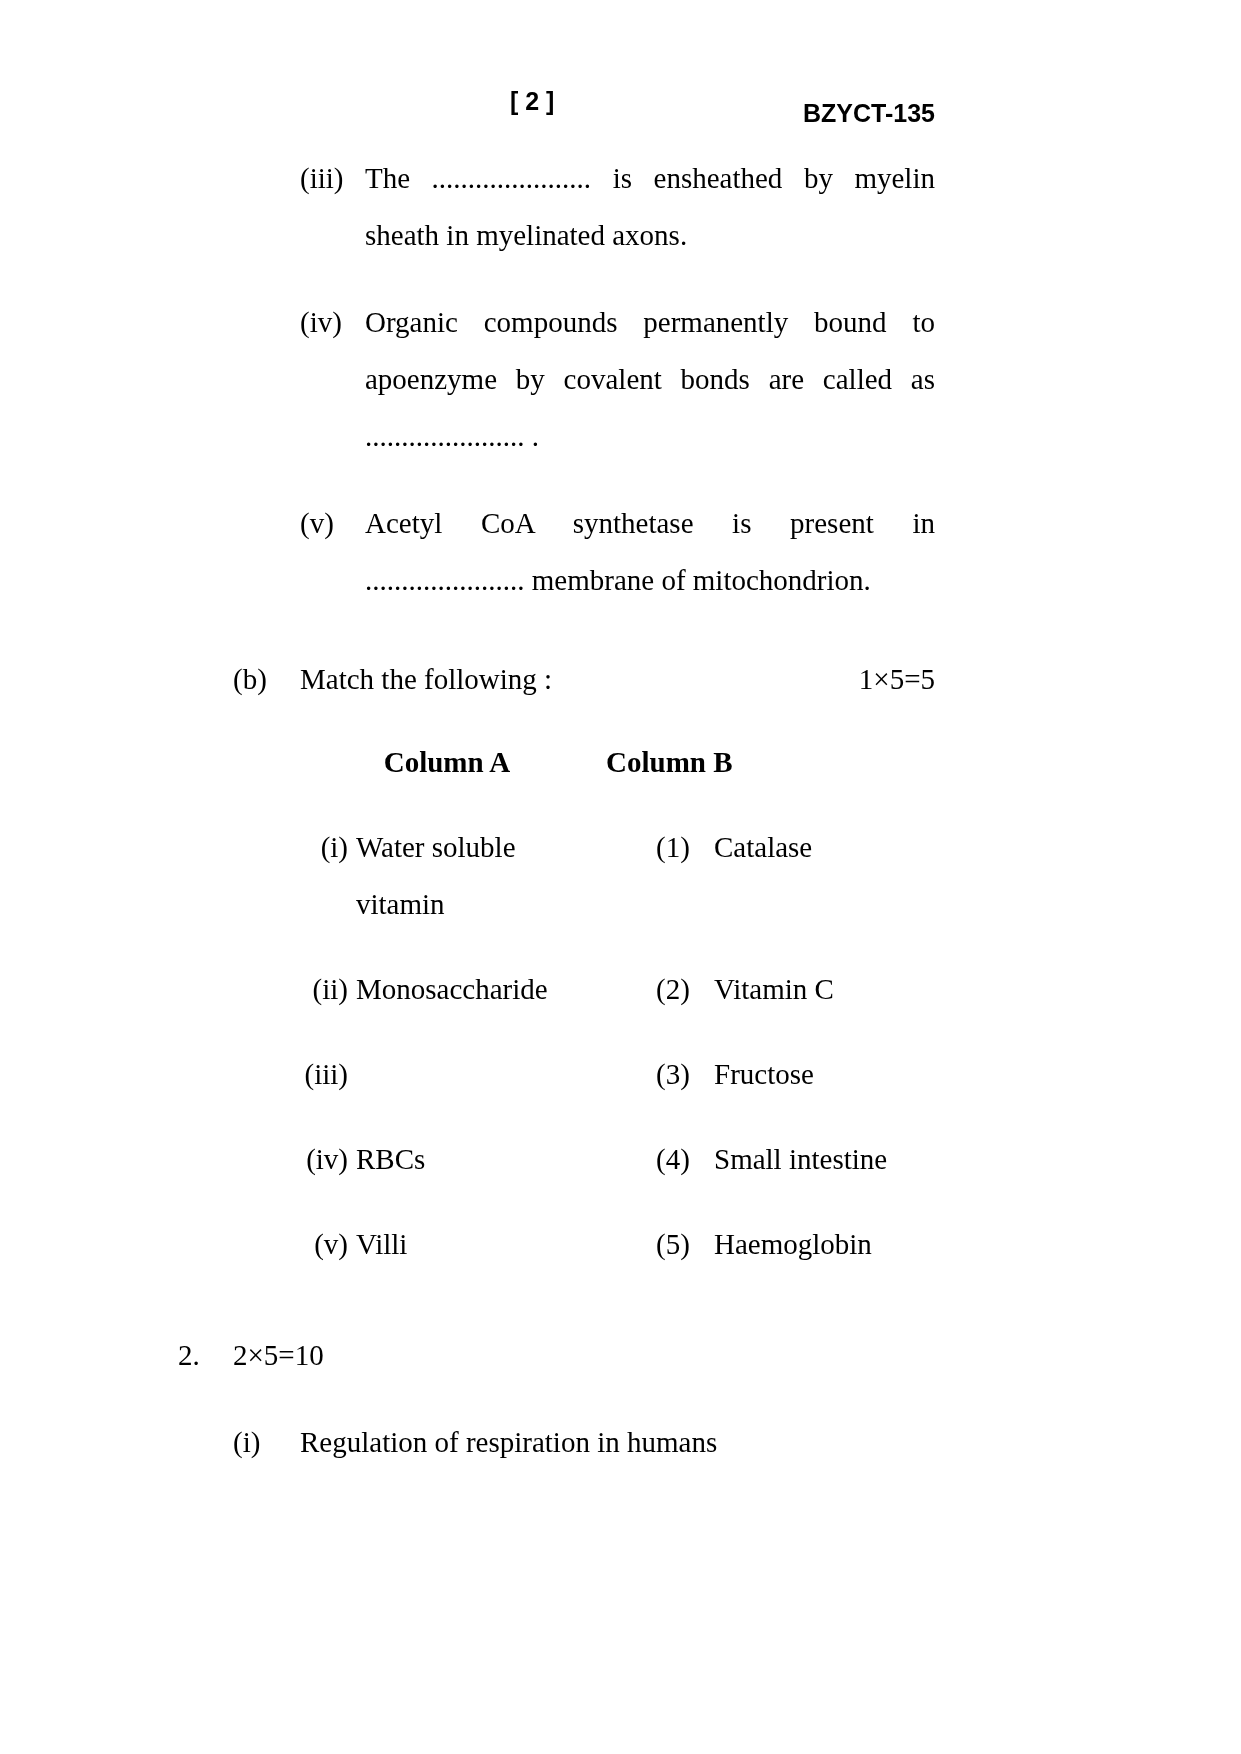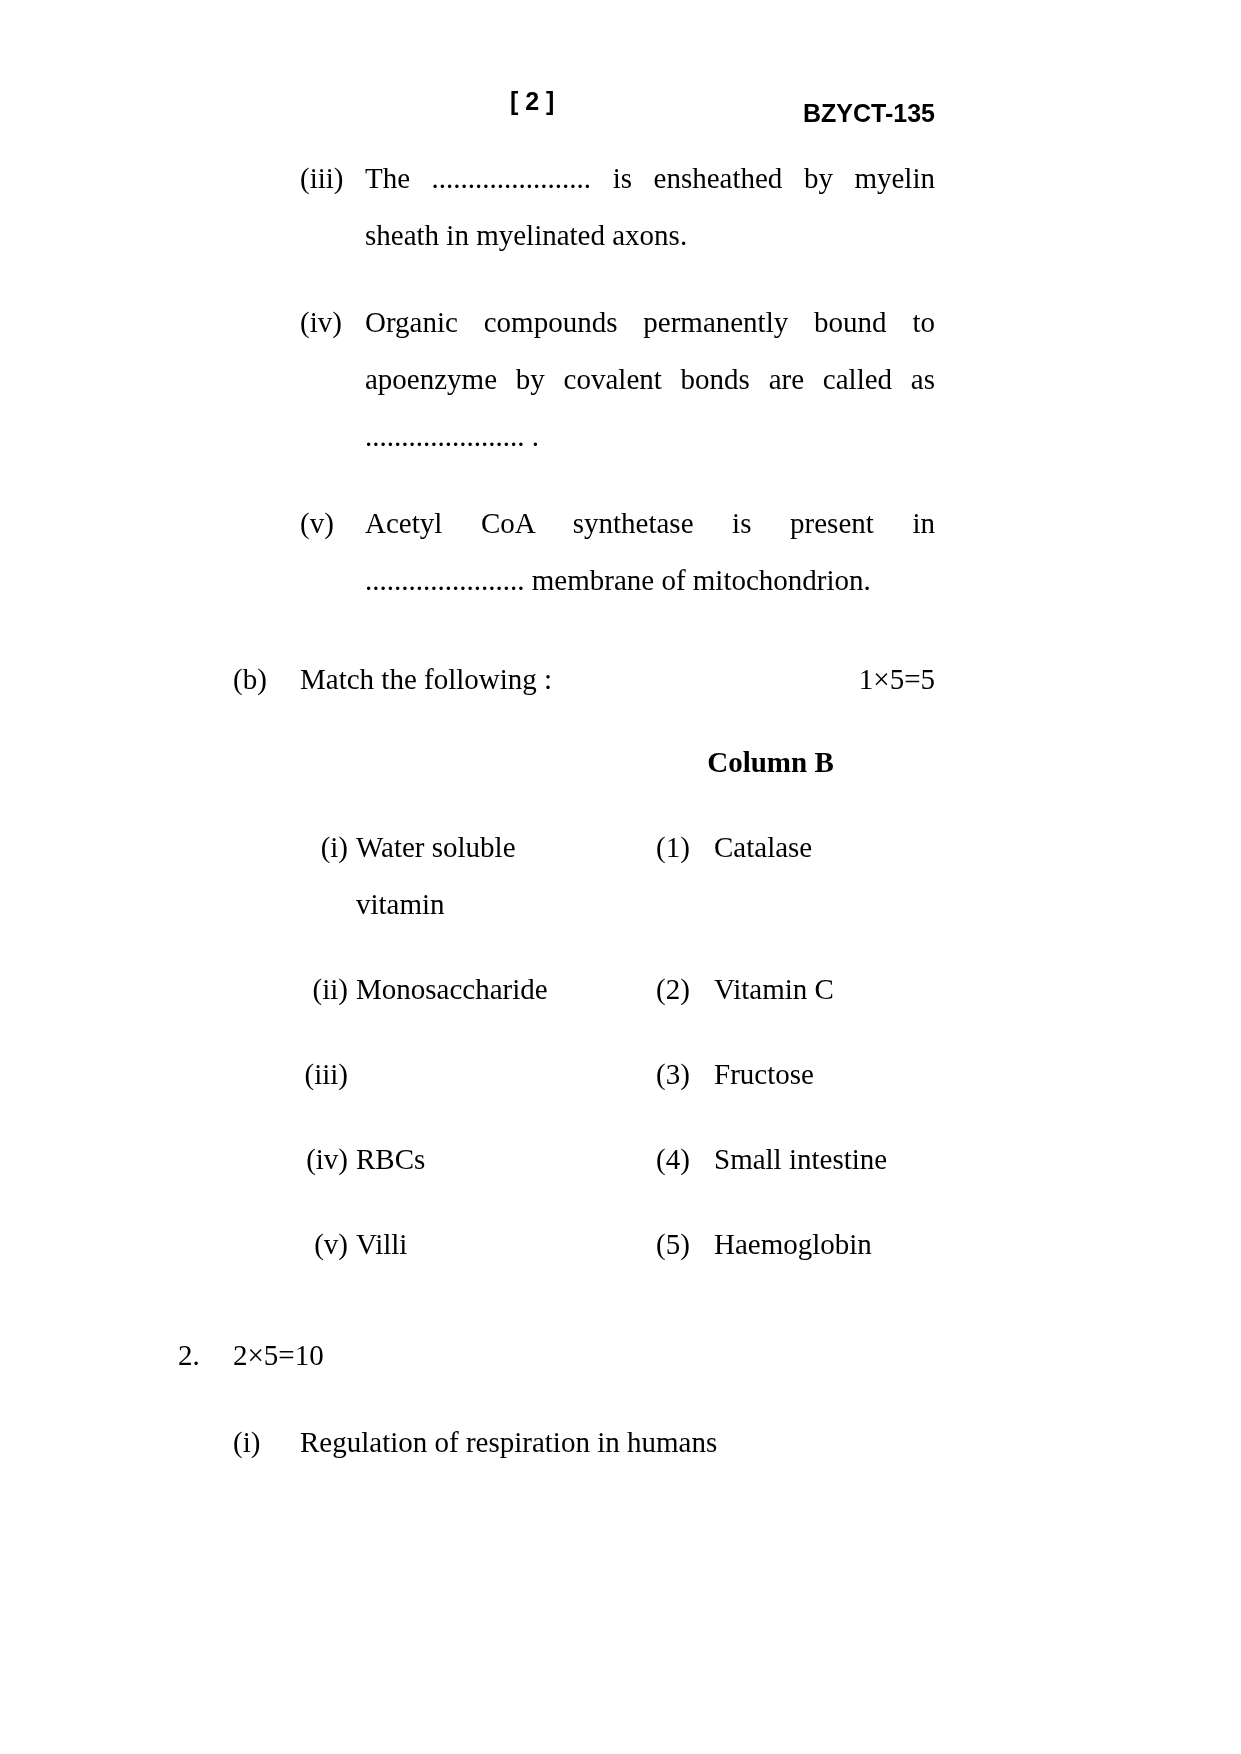--- a/index.html
+++ b/index.html
@@ -61,21 +61,21 @@
   .partb-marks { flex: none; }
 
   .match-grid {
     display: grid;
     margin-left: 110px;
     grid-template-columns: 60px 8px 250px 50px 48px 10px 221px;
     line-height: 57px;
   }
   .col-headers { margin-top: 26px; font-weight: bold; }
   .colA { grid-column: 1 / 4; text-align: center; }
-  .colB { grid-column: 4 / 8; text-align: center; }
+  .colB { grid-column: 4 / 8; }
   .match-row { margin-top: 28px; }
   .a-label { grid-column: 1; text-align: right; }
   .a-text  { grid-column: 3; }
   .b-label { grid-column: 5; }
   .b-text  { grid-column: 7; }
 
   .q2-row {
     display: flex;
     margin-top: 54px;
     line-height: 57px;
@@ -114,20 +114,21 @@
       <span class="txt">Acetyl CoA synthetase is present in ...................... membrane of mitochondrion.</span>
     </div>
 
     <div class="partb-row">
       <span class="partb-label">(b)</span>
       <span class="partb-title">Match the following :</span>
       <span class="partb-marks">1×5=5</span>
     </div>
 
     <div class="match-grid col-headers">
+      <span class="colA">Column A</span>
       <span class="colB">Column B</span>
     </div>
 
     <div class="match-grid match-row">
       <span class="a-label">(i)</span>
       <span class="a-text">Water soluble vitamin</span>
       <span class="b-label">(1)</span>
       <span class="b-text">Catalase</span>
     </div>
     <div class="match-grid match-row">

